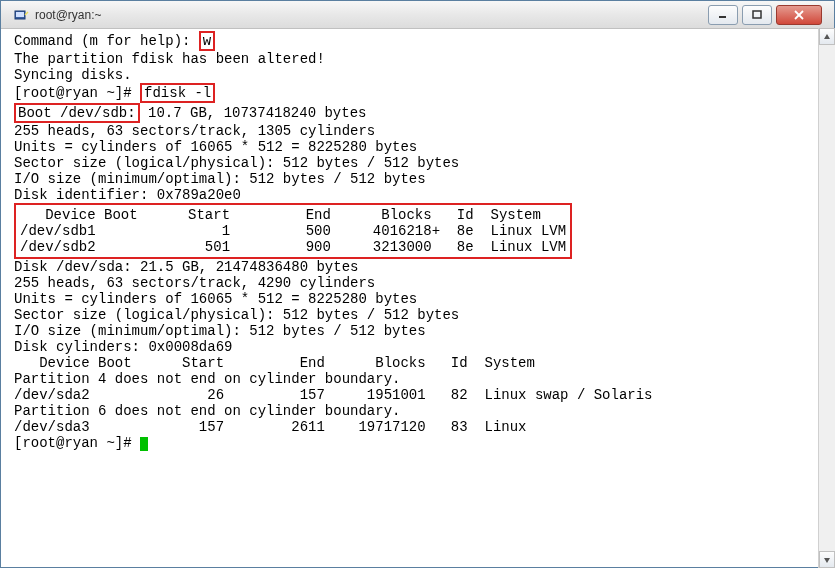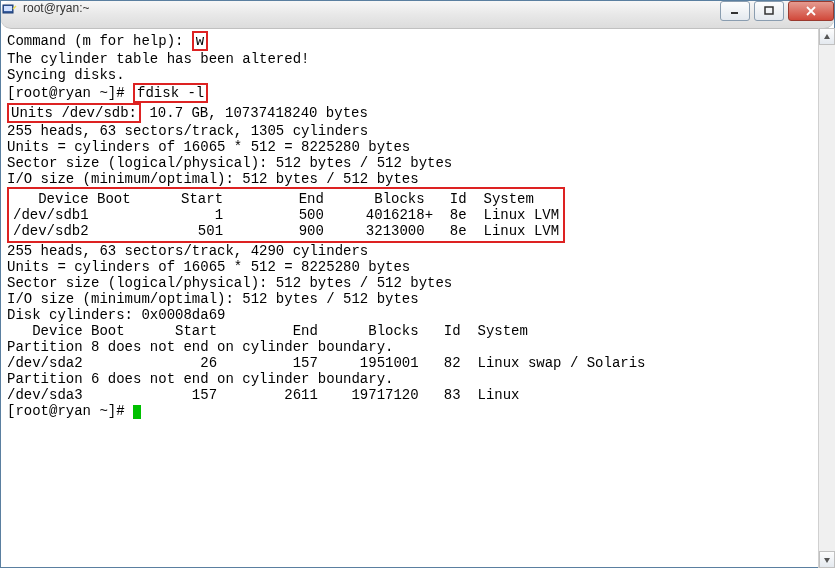--- a/index.html
+++ b/index.html
@@ -16,23 +16,22 @@
       border: 1px solid #5a7fa0;
       background: #fff;
       display: flex;
       flex-direction: column;
     }
     .titlebar {
       height: 28px;
       background: linear-gradient(to bottom, #f7f7f7 0%, #e8e8e8 50%, #dcdcdc 100%);
       border-bottom: 1px solid #c0c0c0;
       display: flex;
-      align-items: flex-start;
-      padding: 0 0;
-      border-radius: 10px;
+      align-items: center;
+      padding: 0 12px;
     }
     .app-icon {
       width: 16px;
       height: 16px;
       margin-right: 6px;
       display: flex;
       align-items: center;
       justify-content: center;
     }
     .app-icon svg { width: 16px; height: 16px; }
@@ -109,20 +108,21 @@
     }
     .cursor {
       display: inline-block;
       width: 8px;
       height: 14px;
       background: #00c000;
       vertical-align: text-bottom;
     }
     .term-content {
       padding-right: 18px;
+      margin-left: 7px;
     }
     .line { white-space: pre; }
     .tbl { white-space: pre; }
   </style>
 </head>
 <body>
 
 <div class="window">
   <div class="titlebar">
     <span class="app-icon">
@@ -150,47 +150,49 @@
           <line x1="10" y1="1" x2="2" y2="9" stroke="#fff" stroke-width="1.8"></line>
         </svg>
       </div>
     </div>
   </div>
 
   <div class="terminal">
     <div class="term-content">
       <div class="line"><span></span></div>
       <div class="line"><span>Command (m for help): </span><span class="hl">w</span></div>
-      <div class="line">The cylinder table has been altered!</div>
+      <div class="line">The partition fdisk has been altered!</div>
       <div class="line"></div>
       <div class="line">Syncing disks.</div>
       <div class="line"><span>[root@ryan ~]# </span><span class="hl">fdisk -l</span></div>
       <div class="line"></div>
-      <div class="line"><span class="hl">Units /dev/sdb:</span><span> 10.7 GB, 10737418240 bytes</span></div>
+      <div class="line"><span class="hl">Boot /dev/sdb:</span><span> 10.7 GB, 10737418240 bytes</span></div>
       <div class="line">255 heads, 63 sectors/track, 1305 cylinders</div>
       <div class="line">Units = cylinders of 16065 * 512 = 8225280 bytes</div>
       <div class="line">Sector size (logical/physical): 512 bytes / 512 bytes</div>
       <div class="line">I/O size (minimum/optimal): 512 bytes / 512 bytes</div>
+      <div class="line">Disk identifier: 0x789a20e0</div>
       <div class="line"></div>
       <div style="display:inline-block;">
         <span class="hl-block" style="line-height:16px;">
           <div class="tbl">   Device Boot      Start         End      Blocks   Id  System</div>
           <div class="tbl">/dev/sdb1               1         500     4016218+  8e  Linux LVM</div>
           <div class="tbl">/dev/sdb2             501         900     3213000   8e  Linux LVM</div>
         </span>
       </div>
       <div class="line"></div>
+      <div class="line">Disk /dev/sda: 21.5 GB, 21474836480 bytes</div>
       <div class="line">255 heads, 63 sectors/track, 4290 cylinders</div>
       <div class="line">Units = cylinders of 16065 * 512 = 8225280 bytes</div>
       <div class="line">Sector size (logical/physical): 512 bytes / 512 bytes</div>
       <div class="line">I/O size (minimum/optimal): 512 bytes / 512 bytes</div>
       <div class="line">Disk cylinders: 0x0008da69</div>
       <div class="line"></div>
       <div class="tbl">   Device Boot      Start         End      Blocks   Id  System</div>
-      <div class="line">Partition 8 does not end on cylinder boundary.</div>
+      <div class="line">Partition 4 does not end on cylinder boundary.</div>
       <div class="tbl">/dev/sda2              26         157     1951001   82  Linux swap / Solaris</div>
       <div class="line">Partition 6 does not end on cylinder boundary.</div>
       <div class="tbl">/dev/sda3             157        2611    19717120   83  Linux</div>
       <div class="line"><span>[root@ryan ~]# </span><span class="cursor"></span></div>
     </div>
   </div>
 
   <div class="scrollbar" style="display:flex;flex-direction:column;">
     <div class="scroll-arrow">
       <svg width="8" height="8">

